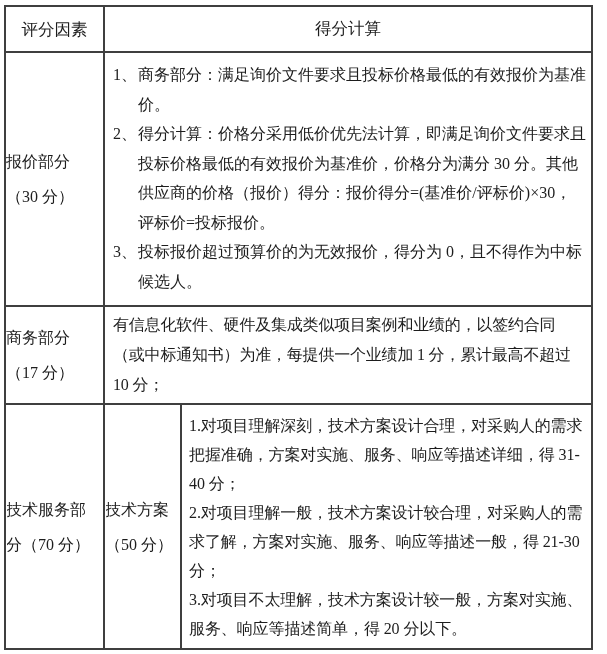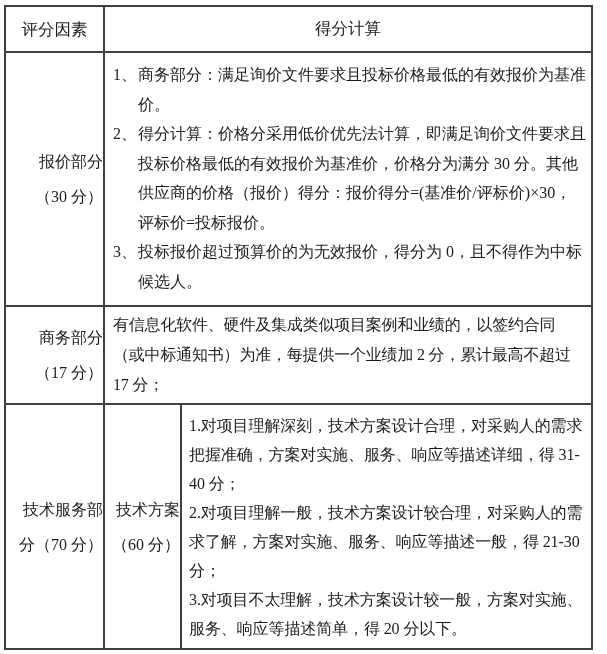--- a/index.html
+++ b/index.html
@@ -28,21 +28,21 @@
   col.c1 { width: 99px; }
   col.c2 { width: 77px; }
   col.c3 { width: 411px; }
 
   tr.r-head td { height: 44px; text-align: center; vertical-align: middle; font-size: 16.5px; }
   tr.r1 td { height: 245px; }
   tr.r2 td { height: 96px; }
   tr.r3 td { height: 237px; border-radius: 25px; }
 
   td.factor {
-    text-align: right;
+    text-align: left;
     vertical-align: middle;
     white-space: pre;
     line-height: 35px;
   }
   td.crit { vertical-align: top; }
 
   tr.r1 td.crit { padding: 7px 4px 0 8px; }
   .num-item { display: flex; line-height: 29.5px; }
   .num-marker { flex: 0 0 25px; }
   .num-text { flex: 1; }
@@ -88,28 +88,28 @@
           <div class="num-item">
             <span class="num-marker">3、</span>
             <span class="num-text">投标报价超过预算价的为无效报价，得分为 0，且不得作为中标候选人。</span>
           </div>
         </td>
       </tr>
 
       <tr class="r2">
         <td class="factor">商务部分
 （17 分）</td>
-        <td class="crit" colspan="2">有信息化软件、硬件及集成类似项目案例和业绩的，以签约合同（或中标通知书）为准，每提供一个业绩加 2 分，累计最高不超过 17 分；</td>
+        <td class="crit" colspan="2">有信息化软件、硬件及集成类似项目案例和业绩的，以签约合同（或中标通知书）为准，每提供一个业绩加 1 分，累计最高不超过 10 分；</td>
       </tr>
 
       <tr class="r3">
         <td class="factor">技术服务部
 分（70 分）</td>
         <td class="factor">技术方案
-（60 分）</td>
+（50 分）</td>
         <td class="crit">
           <p>1.对项目理解深刻，技术方案设计合理，对采购人的需求把握准确，方案对实施、服务、响应等描述详细，得 31-40 分；</p>
           <p>2.对项目理解一般，技术方案设计较合理，对采购人的需求了解，方案对实施、服务、响应等描述一般，得 21-30 分；</p>
           <p>3.对项目不太理解，技术方案设计较一般，方案对实施、服务、响应等描述简单，得 20 分以下。</p>
         </td>
       </tr>
     </tbody>
   </table>
 </div>
 

